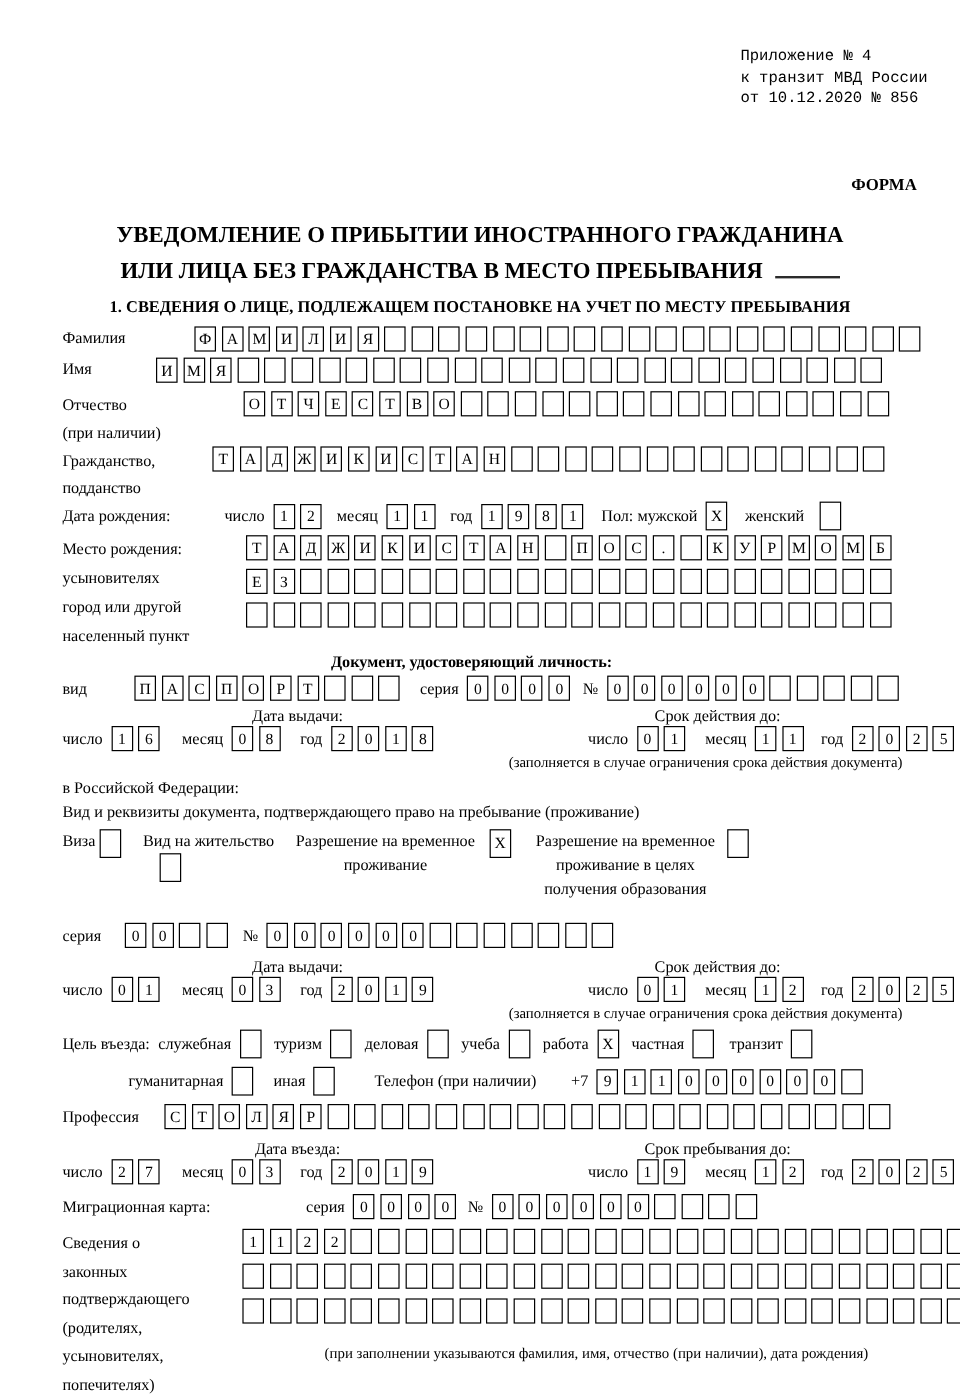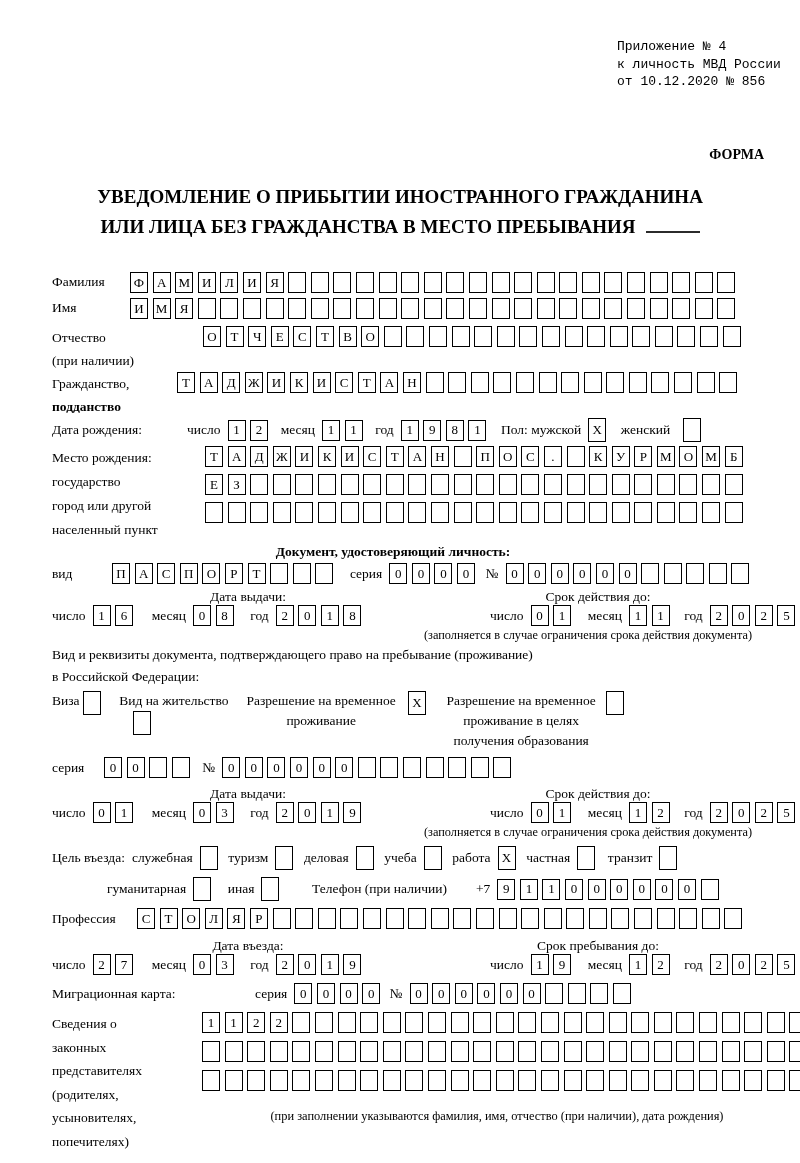--- a/index.html
+++ b/index.html
@@ -35,34 +35,35 @@
   .optlbl{text-align:center;line-height:20px;}
   .nw{white-space:nowrap;}
 </style>
 </head>
 <body>
 
 <div class="page">
 
   <div class="annex">
     <div>Приложение № 4</div>
-    <div>к личность МВД России</div>
+    <div>к транзит МВД России</div>
     <div>от 10.12.2020 № 856</div>
   </div>
   <div class="formword">ФОРМА</div>
 
   <div class="title">
     <div>УВЕДОМЛЕНИЕ О ПРИБЫТИИ ИНОСТРАННОГО ГРАЖДАНИНА</div>
     <div><span>ИЛИ ЛИЦА БЕЗ ГРАЖДАНСТВА В МЕСТО ПРЕБЫВАНИЯ</span><span class="blank"></span></div>
   </div>
 
+  <div class="sect">1. СВЕДЕНИЯ О ЛИЦЕ, ПОДЛЕЖАЩЕМ ПОСТАНОВКЕ НА УЧЕТ ПО МЕСТУ ПРЕБЫВАНИЯ</div>
 
   <div class="form">
 
-    <div class="frow" style="margin-bottom:5px;">
+    <div class="frow" style="margin-bottom:5px;gap:32px;">
       <span class="flabel" style="width:78px;">Фамилия</span>
       <span class="cellgrid">
           <span class="cell">Ф</span>
           <span class="cell">А</span>
           <span class="cell">М</span>
           <span class="cell">И</span>
           <span class="cell">Л</span>
           <span class="cell">И</span>
           <span class="cell">Я</span>
           <span class="cell"></span>
@@ -150,21 +151,21 @@
           <span class="cell"></span>
           <span class="cell"></span>
           <span class="cell"></span>
           <span class="cell"></span>
         </span>
     </div>
 
     <div class="frow" style="margin-bottom:0;height:46px;">
       <span class="lblcol" style="width:125px;">
         <span style="display:block;">Гражданство,</span>
-        <span style="display:block;font-weight:bold;">подданство</span>
+        <span style="display:block;">подданство</span>
       </span>
       <span class="cellgrid">
           <span class="cell">Т</span>
           <span class="cell">А</span>
           <span class="cell">Д</span>
           <span class="cell">Ж</span>
           <span class="cell">И</span>
           <span class="cell">К</span>
           <span class="cell">И</span>
           <span class="cell">С</span>
@@ -213,21 +214,21 @@
         </span>
       <span class="dlbl" style="margin-left:10px;">женский</span>
       <span class="cellgrid cb" style="margin-left:6px;">
           <span class="cell"></span>
         </span>
     </div>
 
     <div class="frow" style="margin-bottom:2px;">
       <span class="lblcol" style="width:153px;line-height:24px;">
         <span style="display:block;">Место рождения:</span>
-        <span style="display:block;">государство</span>
+        <span style="display:block;">усыновителях</span>
         <span style="display:block;">город или другой</span>
         <span style="display:block;">населенный пункт</span>
       </span>
       <span style="flex:none;">
         <span class="cellgrid" style="margin-bottom:7px;">
             <span class="cell">Т</span>
             <span class="cell">А</span>
             <span class="cell">Д</span>
             <span class="cell">Ж</span>
             <span class="cell">И</span>
@@ -384,24 +385,24 @@
         <span class="cellgrid">
             <span class="cell">2</span>
             <span class="cell">0</span>
             <span class="cell">2</span>
             <span class="cell">5</span>
           </span>
       </span>
     </div>
     <div class="note">(заполняется в случае ограничения срока действия документа)</div>
 
+    <div style="margin-top:6px;">в Российской Федерации:</div>
     <div style="margin-top:4px;">Вид и реквизиты документа, подтверждающего право на пребывание (проживание)</div>
-    <div style="margin-top:6px;">в Российской Федерации:</div>
-
-    <div class="frow" style="margin-top:6px;margin-bottom:6px;">
+
+    <div class="frow" style="margin-top:6px;margin-bottom:18px;">
       <span class="opt">
         <span class="optlbl">Виза</span>
         <span class="cellgrid cb" style="margin-left:3px;">
             <span class="cell"></span>
           </span>
       </span>
       <span class="opt" style="margin-left:14px;flex-direction:column;">
         <span class="optlbl">Вид на жительство</span>
         <span class="cellgrid cb" style="margin-left:14px;">
             <span class="cell"></span>
@@ -656,21 +657,21 @@
           <span class="cell"></span>
           <span class="cell"></span>
           <span class="cell"></span>
         </span>
     </div>
 
     <div class="frow">
       <span class="lblcol" style="width:150px;line-height:23.5px;">
         <span style="display:block;">Сведения о</span>
         <span style="display:block;">законных</span>
-        <span style="display:block;">представителях</span>
+        <span style="display:block;">подтверждающего</span>
         <span style="display:block;">(родителях,</span>
         <span style="display:block;">усыновителях,</span>
         <span style="display:block;">попечителях)</span>
       </span>
       <span style="flex:none;">
         <span class="cellgrid" style="margin-bottom:8px;">
             <span class="cell">1</span>
             <span class="cell">1</span>
             <span class="cell">2</span>
             <span class="cell">2</span>

